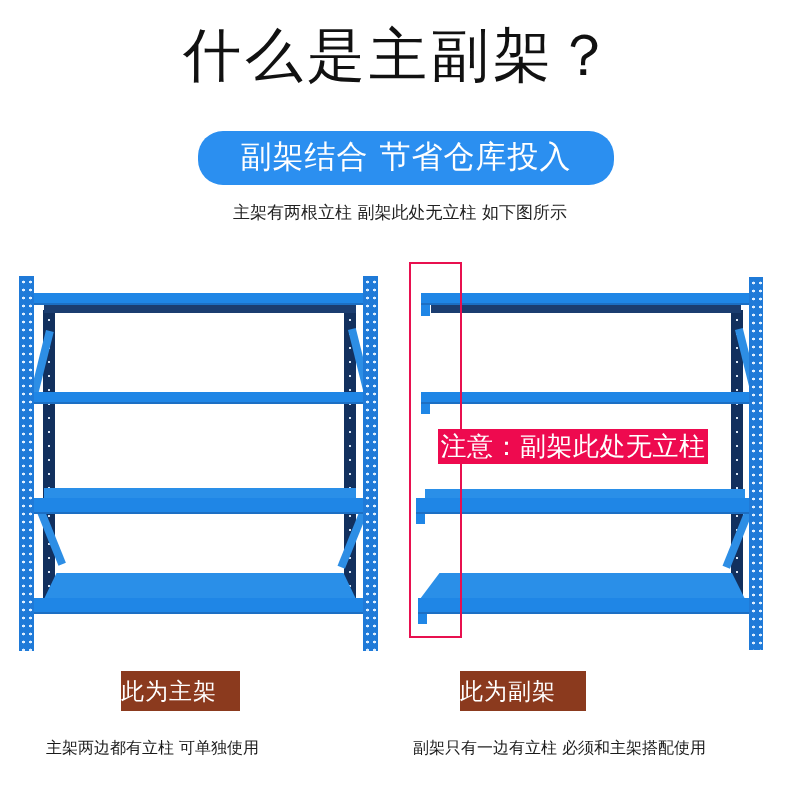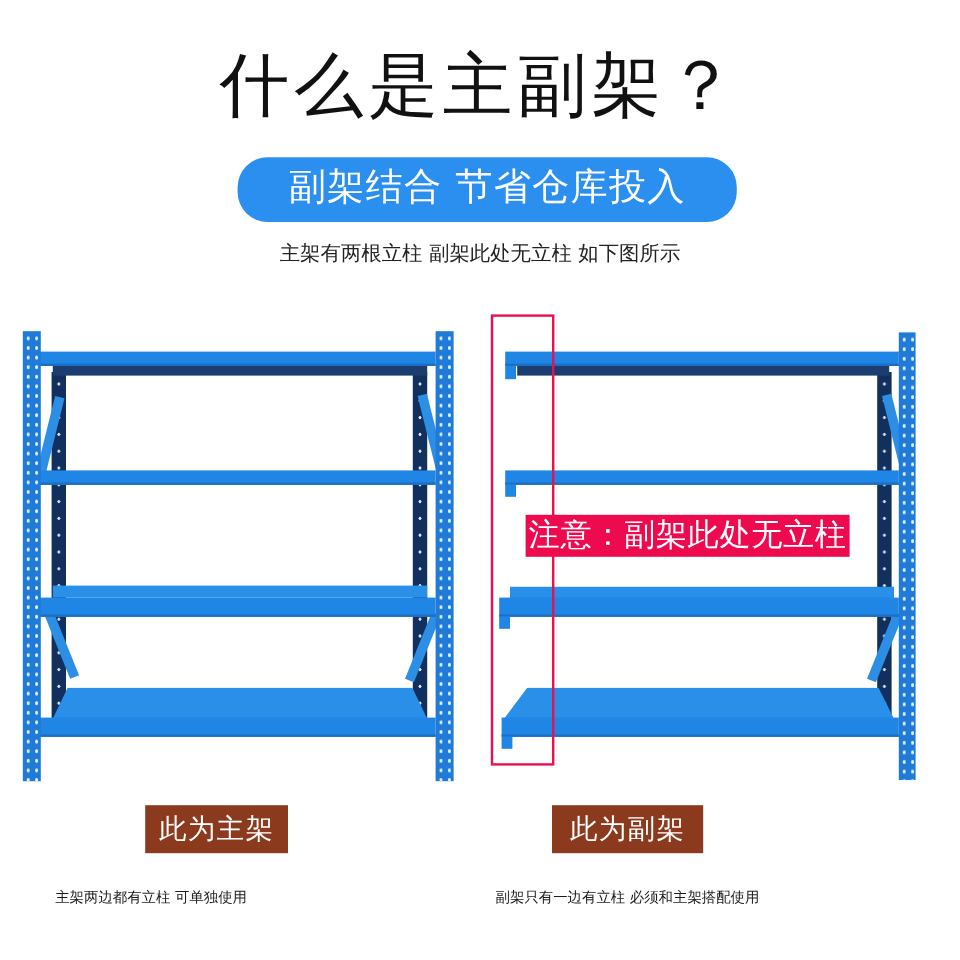--- a/index.html
+++ b/index.html
@@ -1,20 +1,20 @@
 <!DOCTYPE html>
 <html><head>
 <meta charset="utf-8">
 <style>
   * { box-sizing: border-box; margin: 0; padding: 0; }
   html, body { width: 800px; height: 800px; background: #ffffff; overflow: hidden; }
   body { position: relative; font-family: "DejaVu Sans", "Liberation Sans", sans-serif; color: #1a1a1a; }
 
   .title {
-    position: absolute; left: 0; top: 36px; width: 800px; text-align: center;
+    position: absolute; left: 0; top: 20px; width: 800px; text-align: center;
     font-size: 58px; font-weight: 300; letter-spacing: 4px; color: #111;
     line-height: 70px;
   }
   .pill {
     position: absolute; left: 198px; top: 131px; width: 416px; height: 54px;
     border-radius: 25px; background: #2b8ff0; color: #fff;
     font-size: 31px; line-height: 50px; text-align: center; letter-spacing: 1px;
   }
   .subtitle {
     position: absolute; left: 0; top: 200px; width: 800px; text-align: center;
@@ -43,24 +43,24 @@
     border: 2px solid #e8104f;
   }
   .note-banner {
     position: absolute; left: 438px; top: 429px; width: 270px; height: 35px;
     background: #ee0a4f; color: #fff; font-size: 26px; line-height: 35px;
     text-align: center; letter-spacing: 0.5px;
   }
 
   .label-box {
     position: absolute; top: 671px; height: 40px; background: #8b3a1e; color: #fff;
-    font-size: 23px; line-height: 40px; text-align: center; letter-spacing: 1px;
+    font-size: 23px; line-height: 40px; text-align: left; letter-spacing: 1px;
   }
   .caption {
-    position: absolute; top: 735px; font-size: 12px; color: #1a1a1a; line-height: 26px; white-space: nowrap;
+    position: absolute; top: 735px; font-size: 16px; color: #1a1a1a; line-height: 26px; white-space: nowrap;
   }
 </style>
 </head>
 <body>
 
 <div class="title">什么是主副架？</div>
 <div class="pill">副架结合 节省仓库投入</div>
 <div class="subtitle">主架有两根立柱 副架此处无立柱 如下图所示</div>
 
 <div class="rack" style="left:0;top:0;width:400px;height:660px;">

